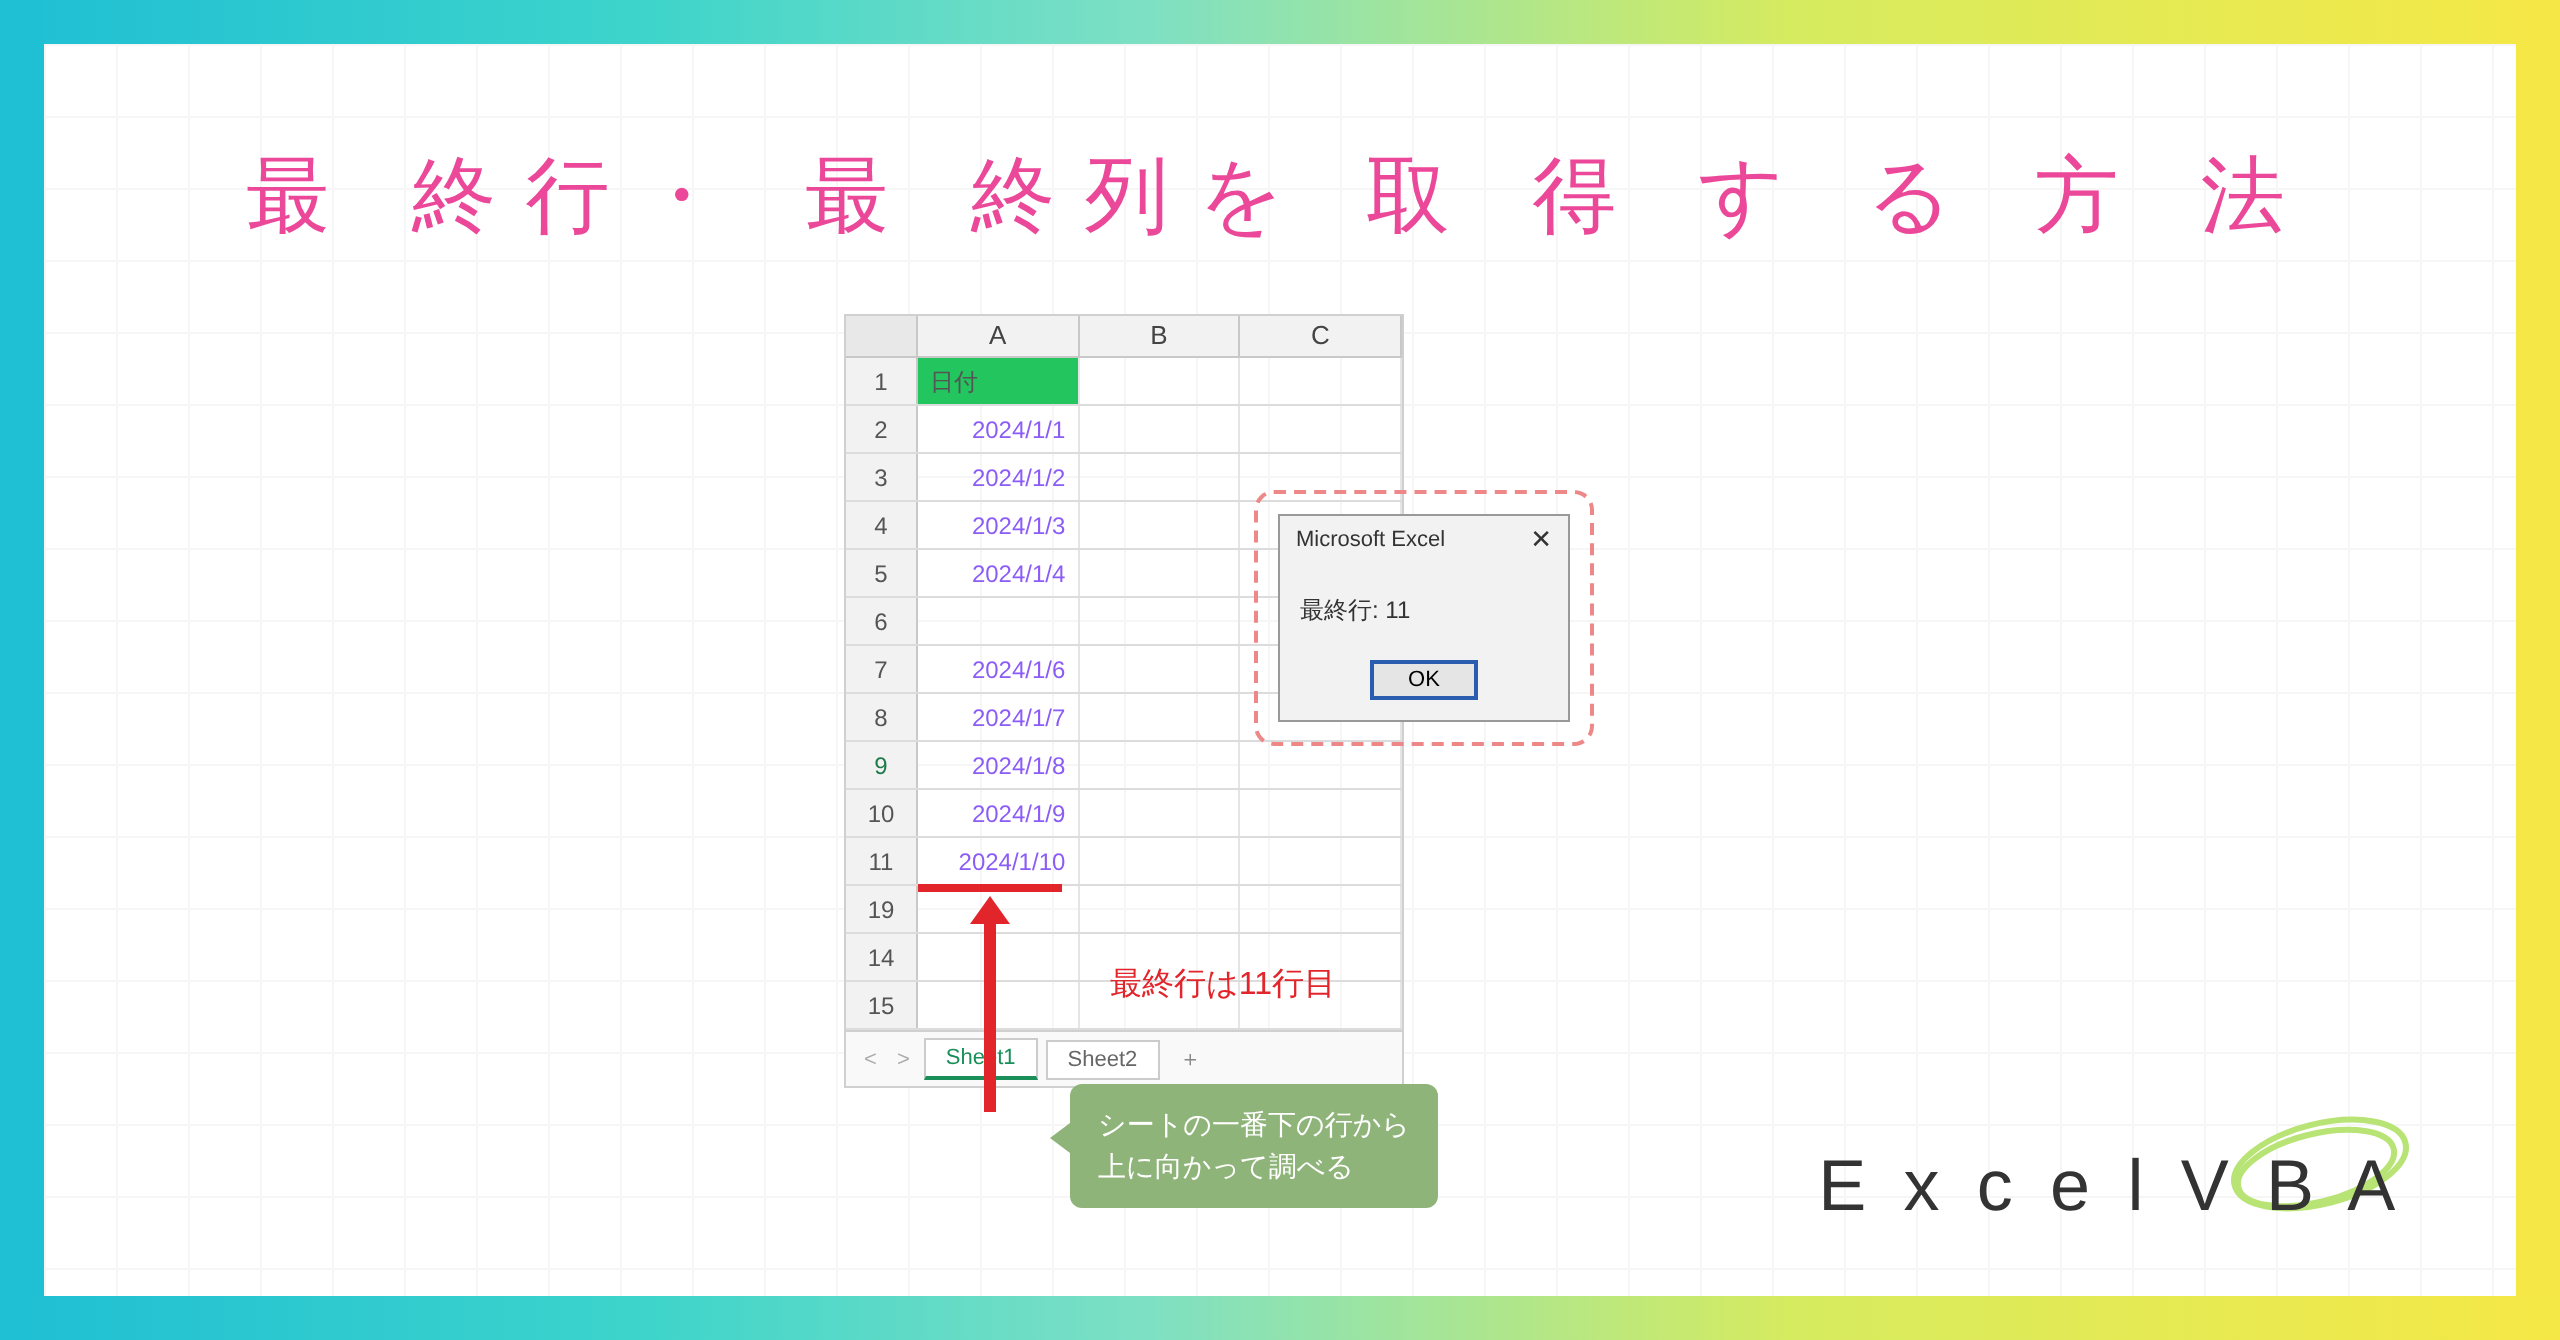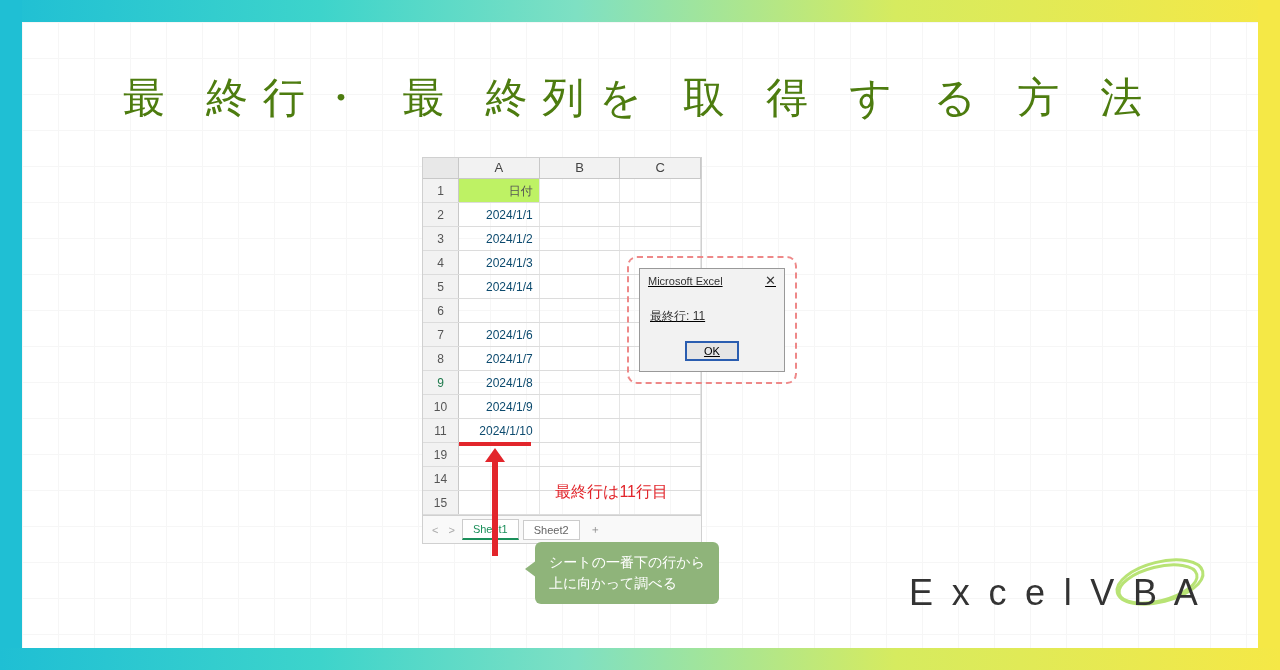--- a/index.html
+++ b/index.html
@@ -4,41 +4,41 @@
   <style>
     * { margin: 0; padding: 0; box-sizing: border-box; }
     body { width: 1280px; height: 670px; font-family: "Hiragino Sans", "Yu Gothic", "Meiryo", sans-serif; overflow: hidden; position: relative; }
     .frame { position: absolute; inset: 0; }
     .border-top { position: absolute; top: 0; left: 0; right: 0; height: 22px; background: linear-gradient(90deg, #1fbfd4 0%, #3dd4cb 25%, #7ee0c3 45%, #d6eb5f 70%, #f5e846 100%); }
     .border-left { position: absolute; top: 0; left: 0; bottom: 0; width: 22px; background: linear-gradient(180deg, #1fbfd4 0%, #1fbfd4 100%); }
     .border-right { position: absolute; top: 0; right: 0; bottom: 0; width: 22px; background: linear-gradient(180deg, #f5e846 0%, #f5e846 100%); }
     .border-bottom { position: absolute; bottom: 0; left: 0; right: 0; height: 22px; background: linear-gradient(90deg, #1fbfd4 0%, #3dd4cb 25%, #7ee0c3 45%, #d6eb5f 70%, #f5e846 100%); }
     .content { position: absolute; top: 22px; left: 22px; right: 22px; bottom: 22px; background: #fff; }
     .grid-bg { position: absolute; inset: 0; background-image: linear-gradient(#f6f6f6 1px, transparent 1px), linear-gradient(90deg, #f6f6f6 1px, transparent 1px); background-size: 36px 36px; }
-    .title { position: absolute; top: 48px; left: 0; right: 0; text-align: center; font-size: 42px; font-weight: 400; letter-spacing: 0.35em; color: #4d7c0f; }
+    .title { position: absolute; top: 48px; left: 0; right: 0; text-align: center; font-size: 42px; font-weight: 400; letter-spacing: 0.35em; color: #ec4899; }
     .title span { position: relative; display: inline-block; }
     .hl::after { content: ""; position: absolute; left: 0; right: 0; bottom: 2px; height: 10px; background: #b8e375; border-radius: 4px; z-index: -1; transform: skewX(-8deg); }
     .excel { position: absolute; top: 135px; left: 400px; width: 280px; border: 1px solid #d0d0d0; }
     .colhdr { display: flex; background: #f2f2f2; border-bottom: 1px solid #c8c8c8; }
     .colhdr .corner { width: 36px; height: 20px; border-right: 1px solid #c8c8c8; background: #e8e8e8; }
     .colhdr .col { flex: 1; text-align: center; font-size: 13px; color: #444; border-right: 1px solid #c8c8c8; line-height: 20px; }
     .row { display: flex; height: 24px; border-bottom: 1px solid #dcdcdc; }
     .rowhdr { width: 36px; background: #f2f2f2; border-right: 1px solid #c8c8c8; text-align: center; font-size: 12px; color: #555; line-height: 24px; }
     .rowhdr.sel { color: #1f7a4d; }
-    .cell { flex: 1; border-right: 1px solid #e5e5e5; font-size: 12px; color: #0c4a6e; padding: 0 6px; text-align: right; line-height: 24px; }
-    .cell.hdr { background: #bef264; text-align: right; color: #555; }
+    .cell { flex: 1; border-right: 1px solid #e5e5e5; font-size: 12px; color: #8b5cf6; padding: 0 6px; text-align: right; line-height: 24px; }
+    .cell.hdr { background: #22c55e; text-align: left; color: #555; }
     .redline { position: absolute; width: 72px; height: 4px; background: #e2252b; }
     .arrow { position: absolute; width: 6px; background: #e2252b; }
     .arrowhead { position: absolute; width: 0; height: 0; border-left: 10px solid transparent; border-right: 10px solid transparent; border-bottom: 14px solid #e2252b; }
     .sheets { height: 28px; background: #f9f9f9; border-top: 1px solid #d0d0d0; display: flex; align-items: center; gap: 4px; font-size: 11px; color: #666; padding: 0 6px; }
     .sheets .nav { color: #aaa; cursor: default; padding: 0 3px; }
     .tab { padding: 3px 10px; border: 1px solid #ccc; background: #fff; }
     .tab.active { border-bottom: 2px solid #1a8f5a; color: #1a8f5a; }
     .plus { padding: 3px 6px; color: #888; }
-    .msgwrap { position: absolute; top: 234px; left: 605px; width: 170px; border: 2px dashed #e88; border-radius: 10px; padding: 10px; text-decoration: underline; }
+    .msgwrap { position: absolute; top: 223px; left: 605px; width: 170px; border: 2px dashed #e88; border-radius: 10px; padding: 10px; }
     .msgbox { background: #f2f2f2; border: 1px solid #999; padding-bottom: 10px; }
     .msghdr { display: flex; justify-content: space-between; align-items: center; padding: 4px 8px; font-size: 11px; color: #333; }
     .msghdr .x { font-size: 13px; cursor: pointer; }
     .msgbody { padding: 16px 10px 12px; font-size: 12px; color: #333; }
     .msgbtn { display: block; margin: 4px auto 0; width: 54px; height: 20px; border: 2px solid #2a5db0; background: #e5e5e5; font-size: 11px; text-align: center; line-height: 16px; }
     .annot-red { position: absolute; top: 460px; left: 533px; color: #e2252b; font-size: 16px; }
     .bubble { position: absolute; top: 520px; left: 513px; background: #8fb47a; color: #fff; font-size: 14px; padding: 10px 14px; border-radius: 6px; line-height: 1.5; }
     .bubble::before { content: ""; position: absolute; left: -10px; top: 18px; width: 0; height: 0; border-top: 9px solid transparent; border-bottom: 9px solid transparent; border-right: 12px solid #8fb47a; }
     .logo { position: absolute; bottom: 34px; right: 56px; font-size: 36px; color: #333; letter-spacing: 0.12em; font-weight: 400; }
     .logo-swirl { position: absolute; bottom: 36px; right: 48px; width: 110px; height: 60px; pointer-events: none; }

